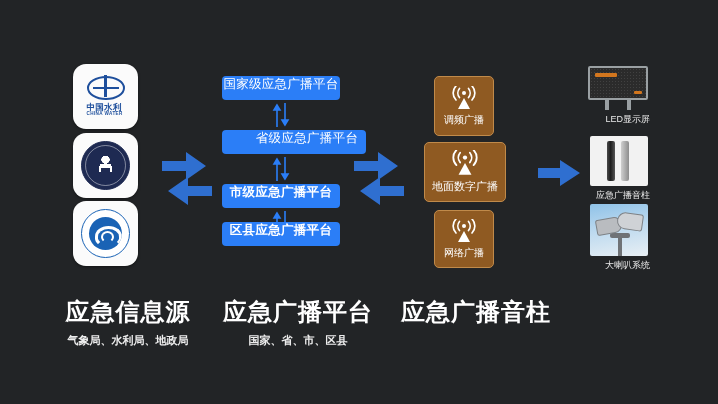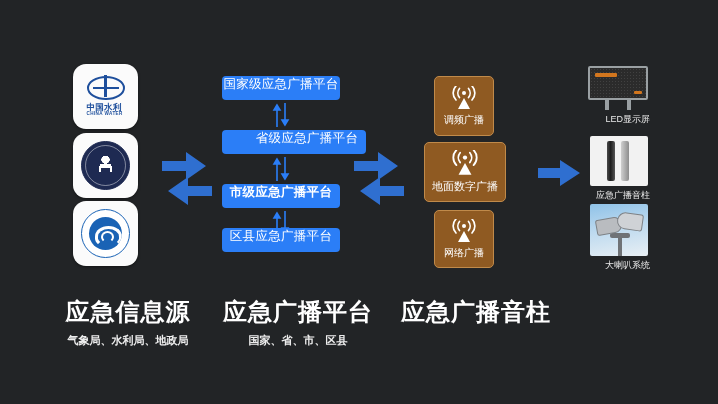--- a/index.html
+++ b/index.html
@@ -152,21 +152,21 @@
     font-size: 12.5px;
     display: flex;
     align-items: flex-start;
     justify-content: center;
     letter-spacing: .3px;
     white-space: nowrap;
   }
   .pill.p1 { top: 76px; }
   .pill.p2 { top: 130px; padding-left: 26px; }
   .pill.p3 { top: 184px; font-weight: bold; }
-  .pill.p4 { top: 228px; }
+  .pill.p4 { top: 222px; font-weight: bold; }
 
   .vconn {
     position: absolute;
     left: 272px;
     width: 18px;
     height: 24px;
   }
   .vconn.v1 { top: 103px; }
   .vconn.v2 { top: 157px; }
   .vconn.v3 { top: 211px; }

